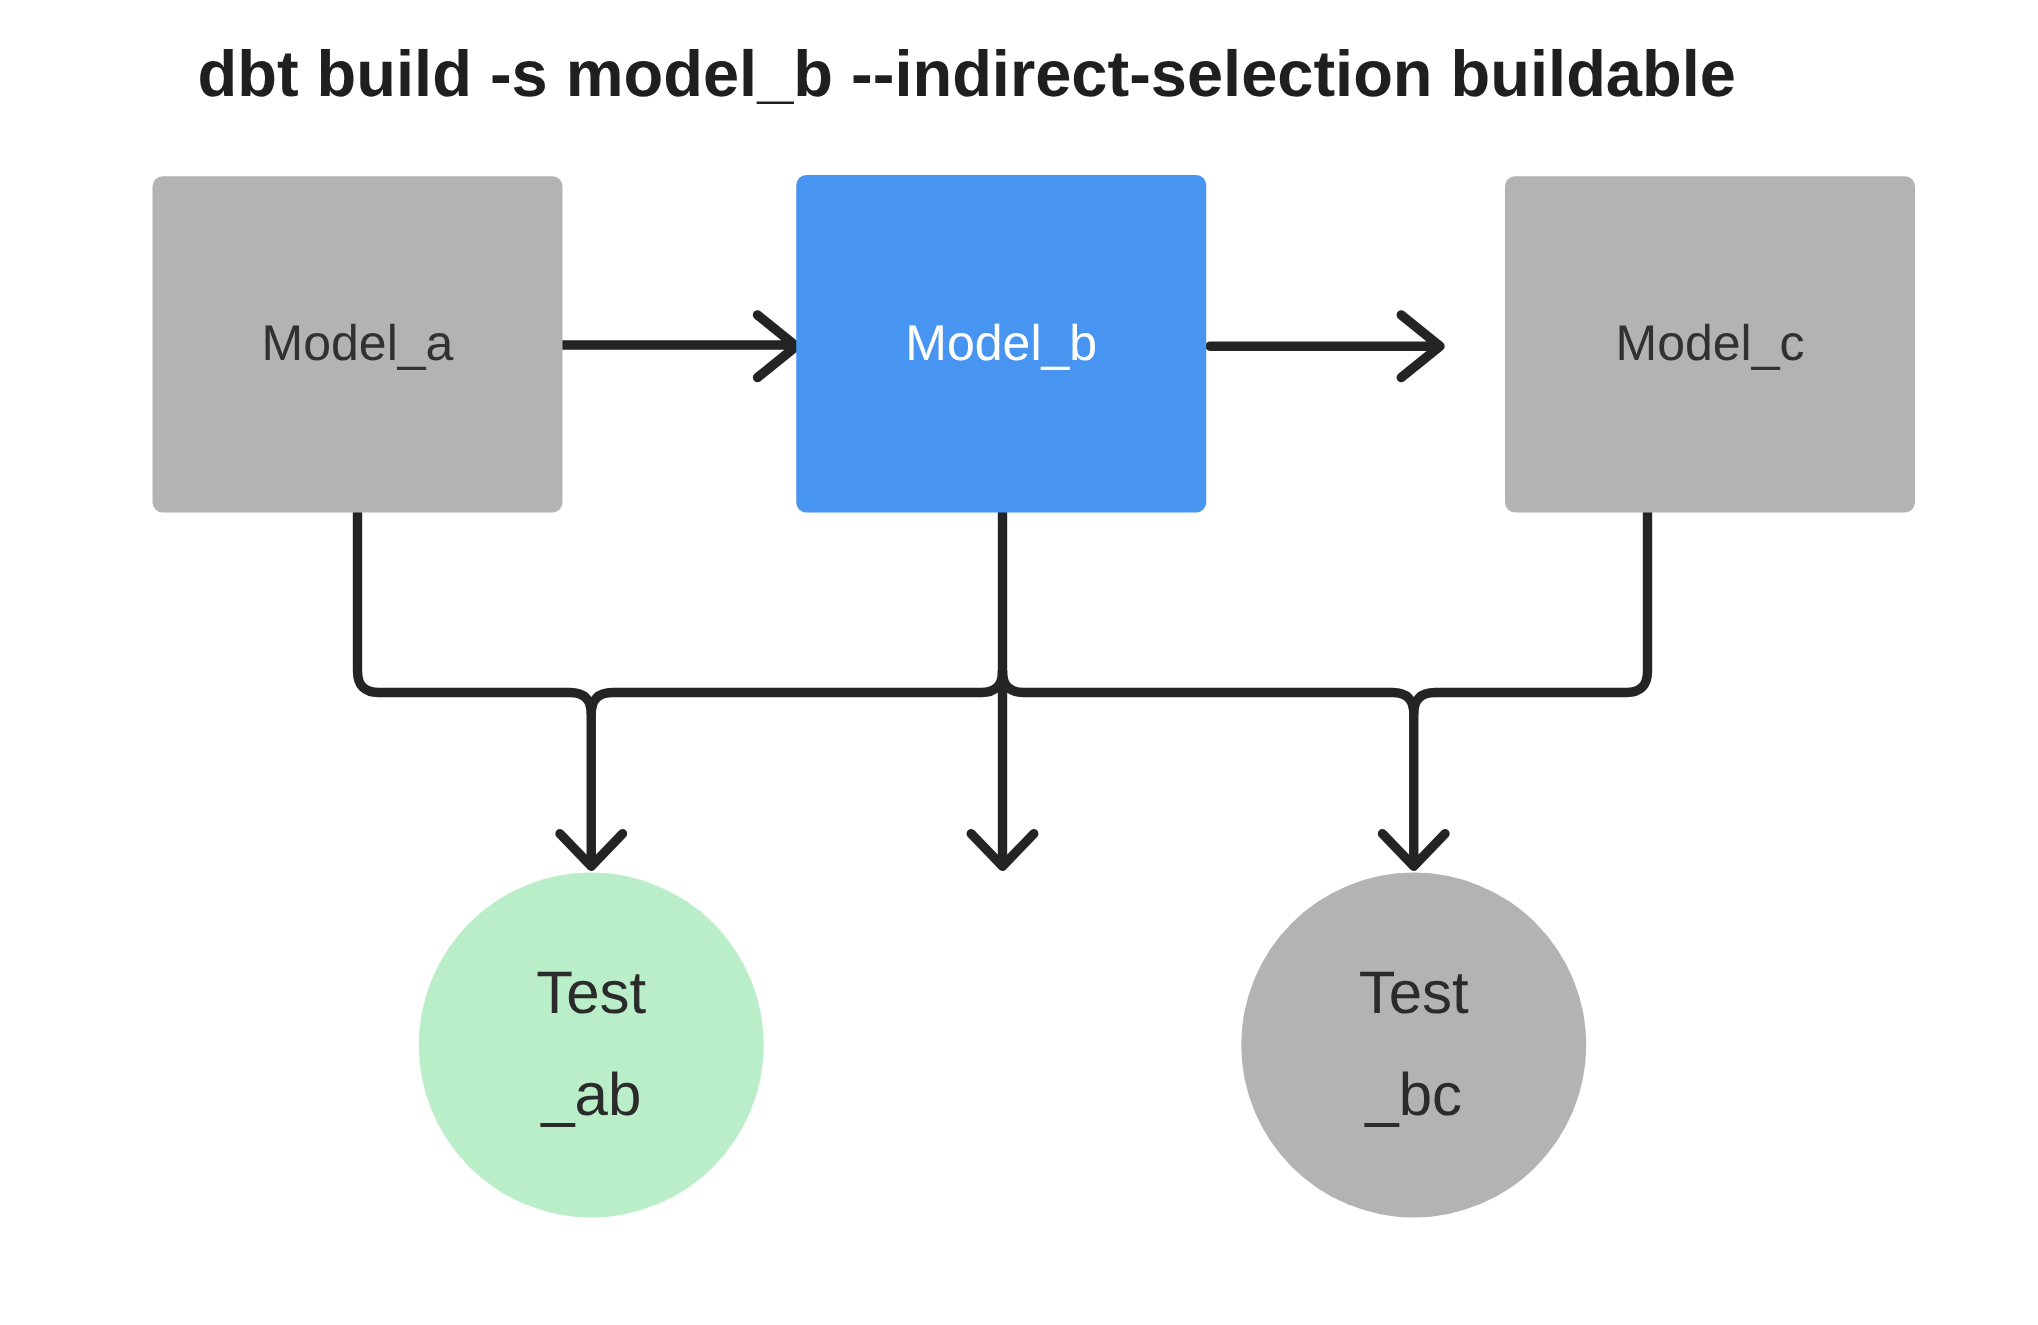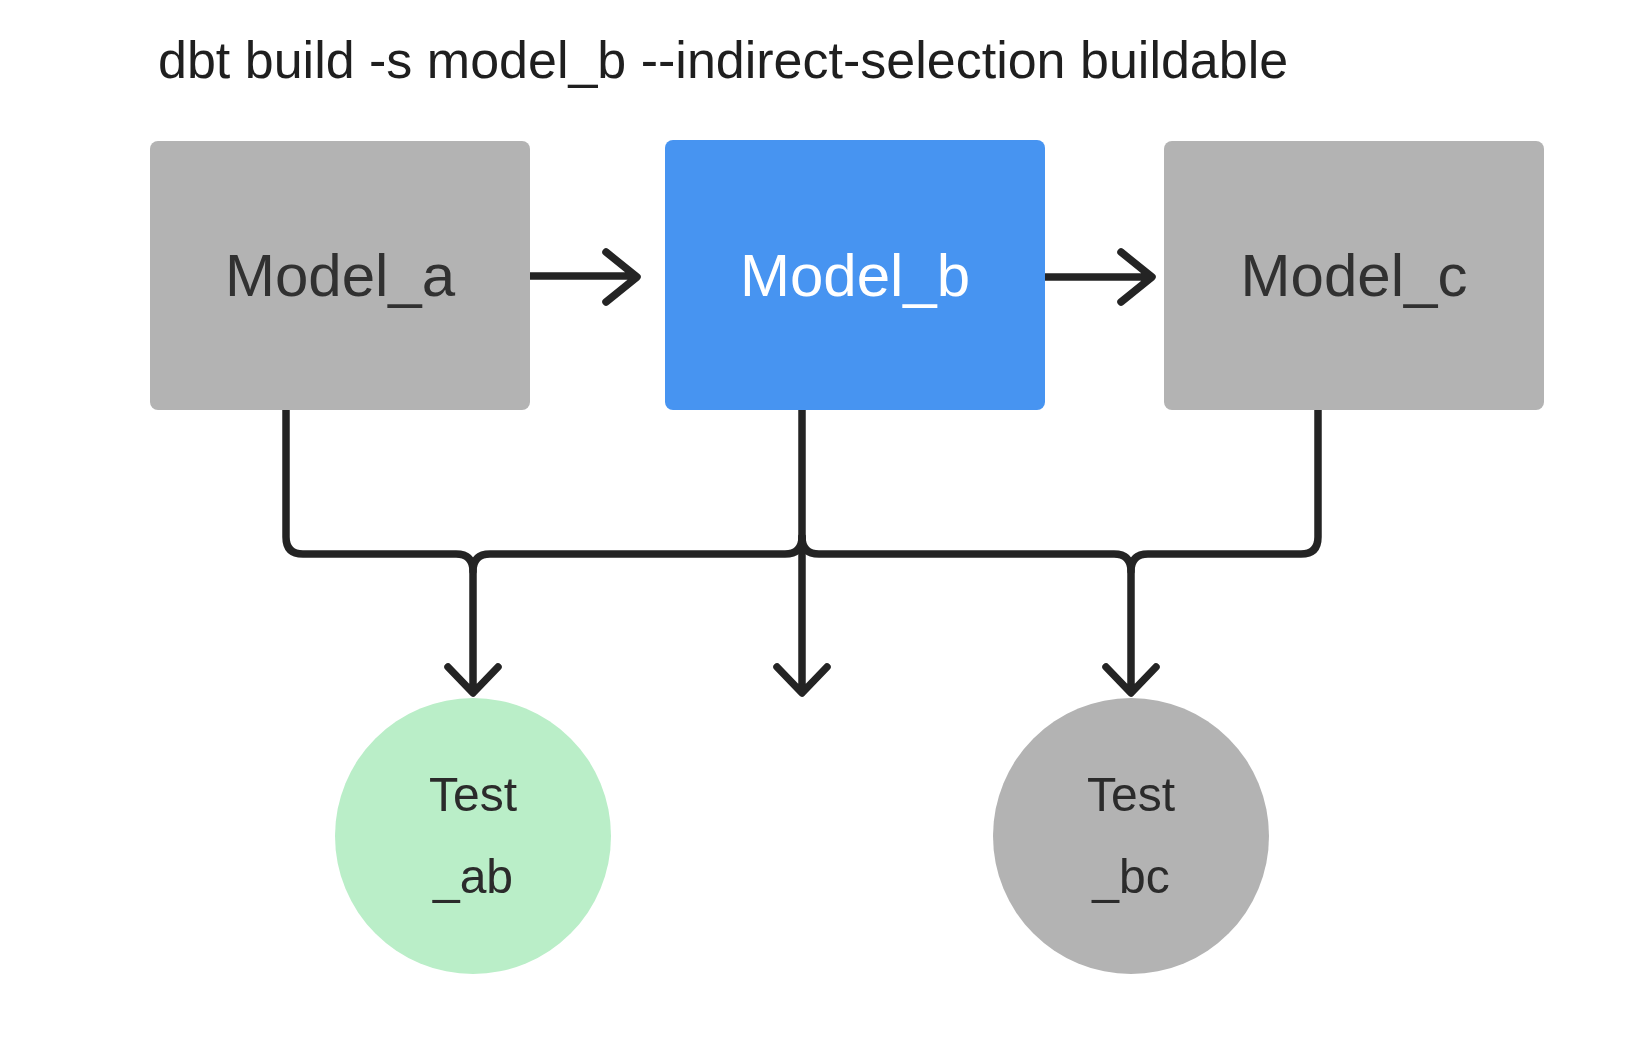--- a/index.html
+++ b/index.html
@@ -9,52 +9,51 @@
     height: 1060px;
     background: #ffffff;
     font-family: "Liberation Sans", "DejaVu Sans", sans-serif;
     overflow: hidden;
   }
   .title {
     position: absolute;
     left: 158px;
     top: 30px;
     font-size: 52px;
-    font-weight: 400;
+    font-weight: 700;
     color: #1f1f1f;
     white-space: nowrap;
     letter-spacing: 0px;
   }
   .connectors {
     position: absolute;
     left: 0; top: 0;
   }
   .connectors path {
     fill: none;
     stroke: #242424;
     stroke-width: 7.5;
     stroke-linecap: round;
     stroke-linejoin: round;
   }
   .model {
     position: absolute;
-    width: 380px;
+    width: 328px;
     height: 269px;
     border-radius: 8px;
     display: flex;
     align-items: center;
     justify-content: center;
-    font-size: 60px;
+    font-size: 40px;
     font-weight: 500;
     white-space: nowrap;
-    margin-left: 28px;
   }
   #model-a { left: 122px; top: 141px; background: #b3b3b3; color: #313131; }
   #model-b { left: 637px; top: 140px; background: #4794f1; color: #ffffff; height: 270px; }
-  #model-c { left: 1136px; top: 141px; background: #b3b3b3; color: #313131; }
+  #model-c { left: 1204px; top: 141px; background: #b3b3b3; color: #313131; }
   .test {
     position: absolute;
     width: 276px;
     height: 276px;
     border-radius: 50%;
     display: flex;
     flex-direction: column;
     align-items: center;
     justify-content: center;
     font-size: 48px;

